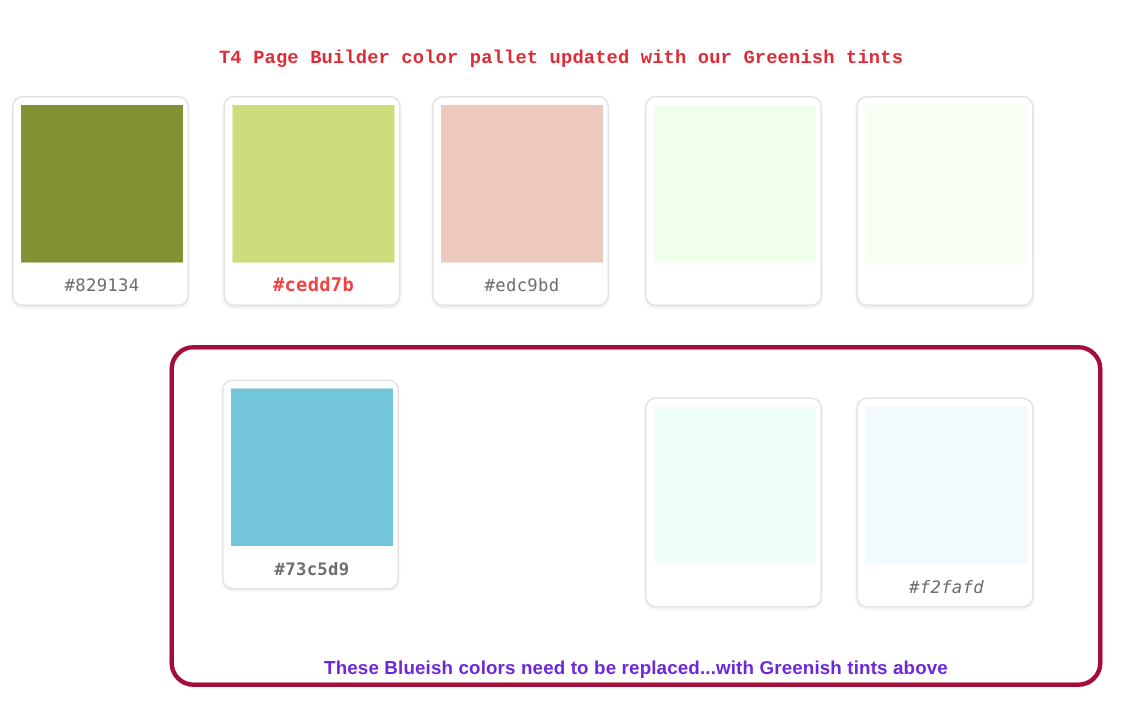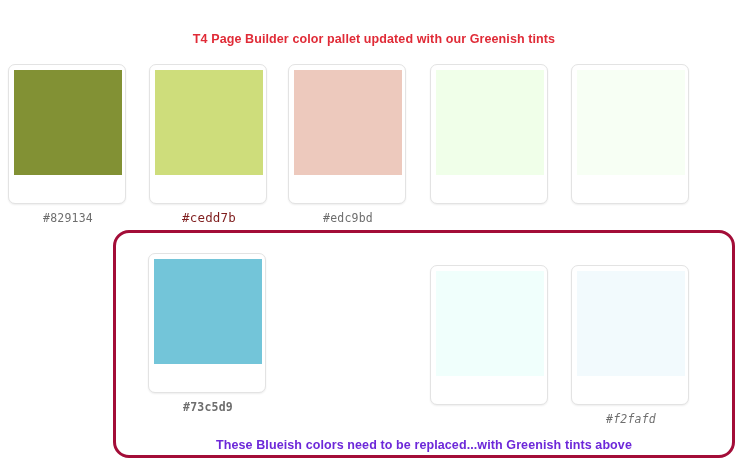--- a/index.html
+++ b/index.html
@@ -20,21 +20,21 @@
     position: absolute;
     left: 0;
     width: 748px;
     text-align: center;
     color: #e02b37;
     font-size: 12.5px;
     font-weight: 700;
     letter-spacing: 0.1px;
     white-space: nowrap;
   }
-  #top-caption { top: 32px; }
+  #top-caption { top: 32px; font-family: Liberation Mono, monospace; }
 
   
   .swatch-card {
     position: absolute;
     width: 118px;
     height: 140px;
     background: #ffffff;
     border: 1px solid #e3e3e3;
     border-radius: 7px;
     box-sizing: border-box;
@@ -48,25 +48,24 @@
   }
   .swatch-label {
     display: block;
     width: 108px;
     text-align: center;
     font-family: "DejaVu Sans Mono", "Liberation Mono", monospace;
     font-size: 11.5px;
     line-height: 30px;
     color: #6e6e6e;
     letter-spacing: 0.2px;
-    margin-top: 28px;
   }
   .swatch-label.emphasis {
-    color: #7f1d1d;
-    font-weight: 400;
+    color: #ef4444;
+    font-weight: 700;
     font-size: 12.5px;
   }
 
   
   #card-0 { left: 8px;   top: 64px; }
   #card-1 { left: 149px; top: 64px; }
   #card-2 { left: 288px; top: 64px; }
   #card-3 { left: 430px; top: 64px; }
   #card-4 { left: 571px; top: 64px; }
 

